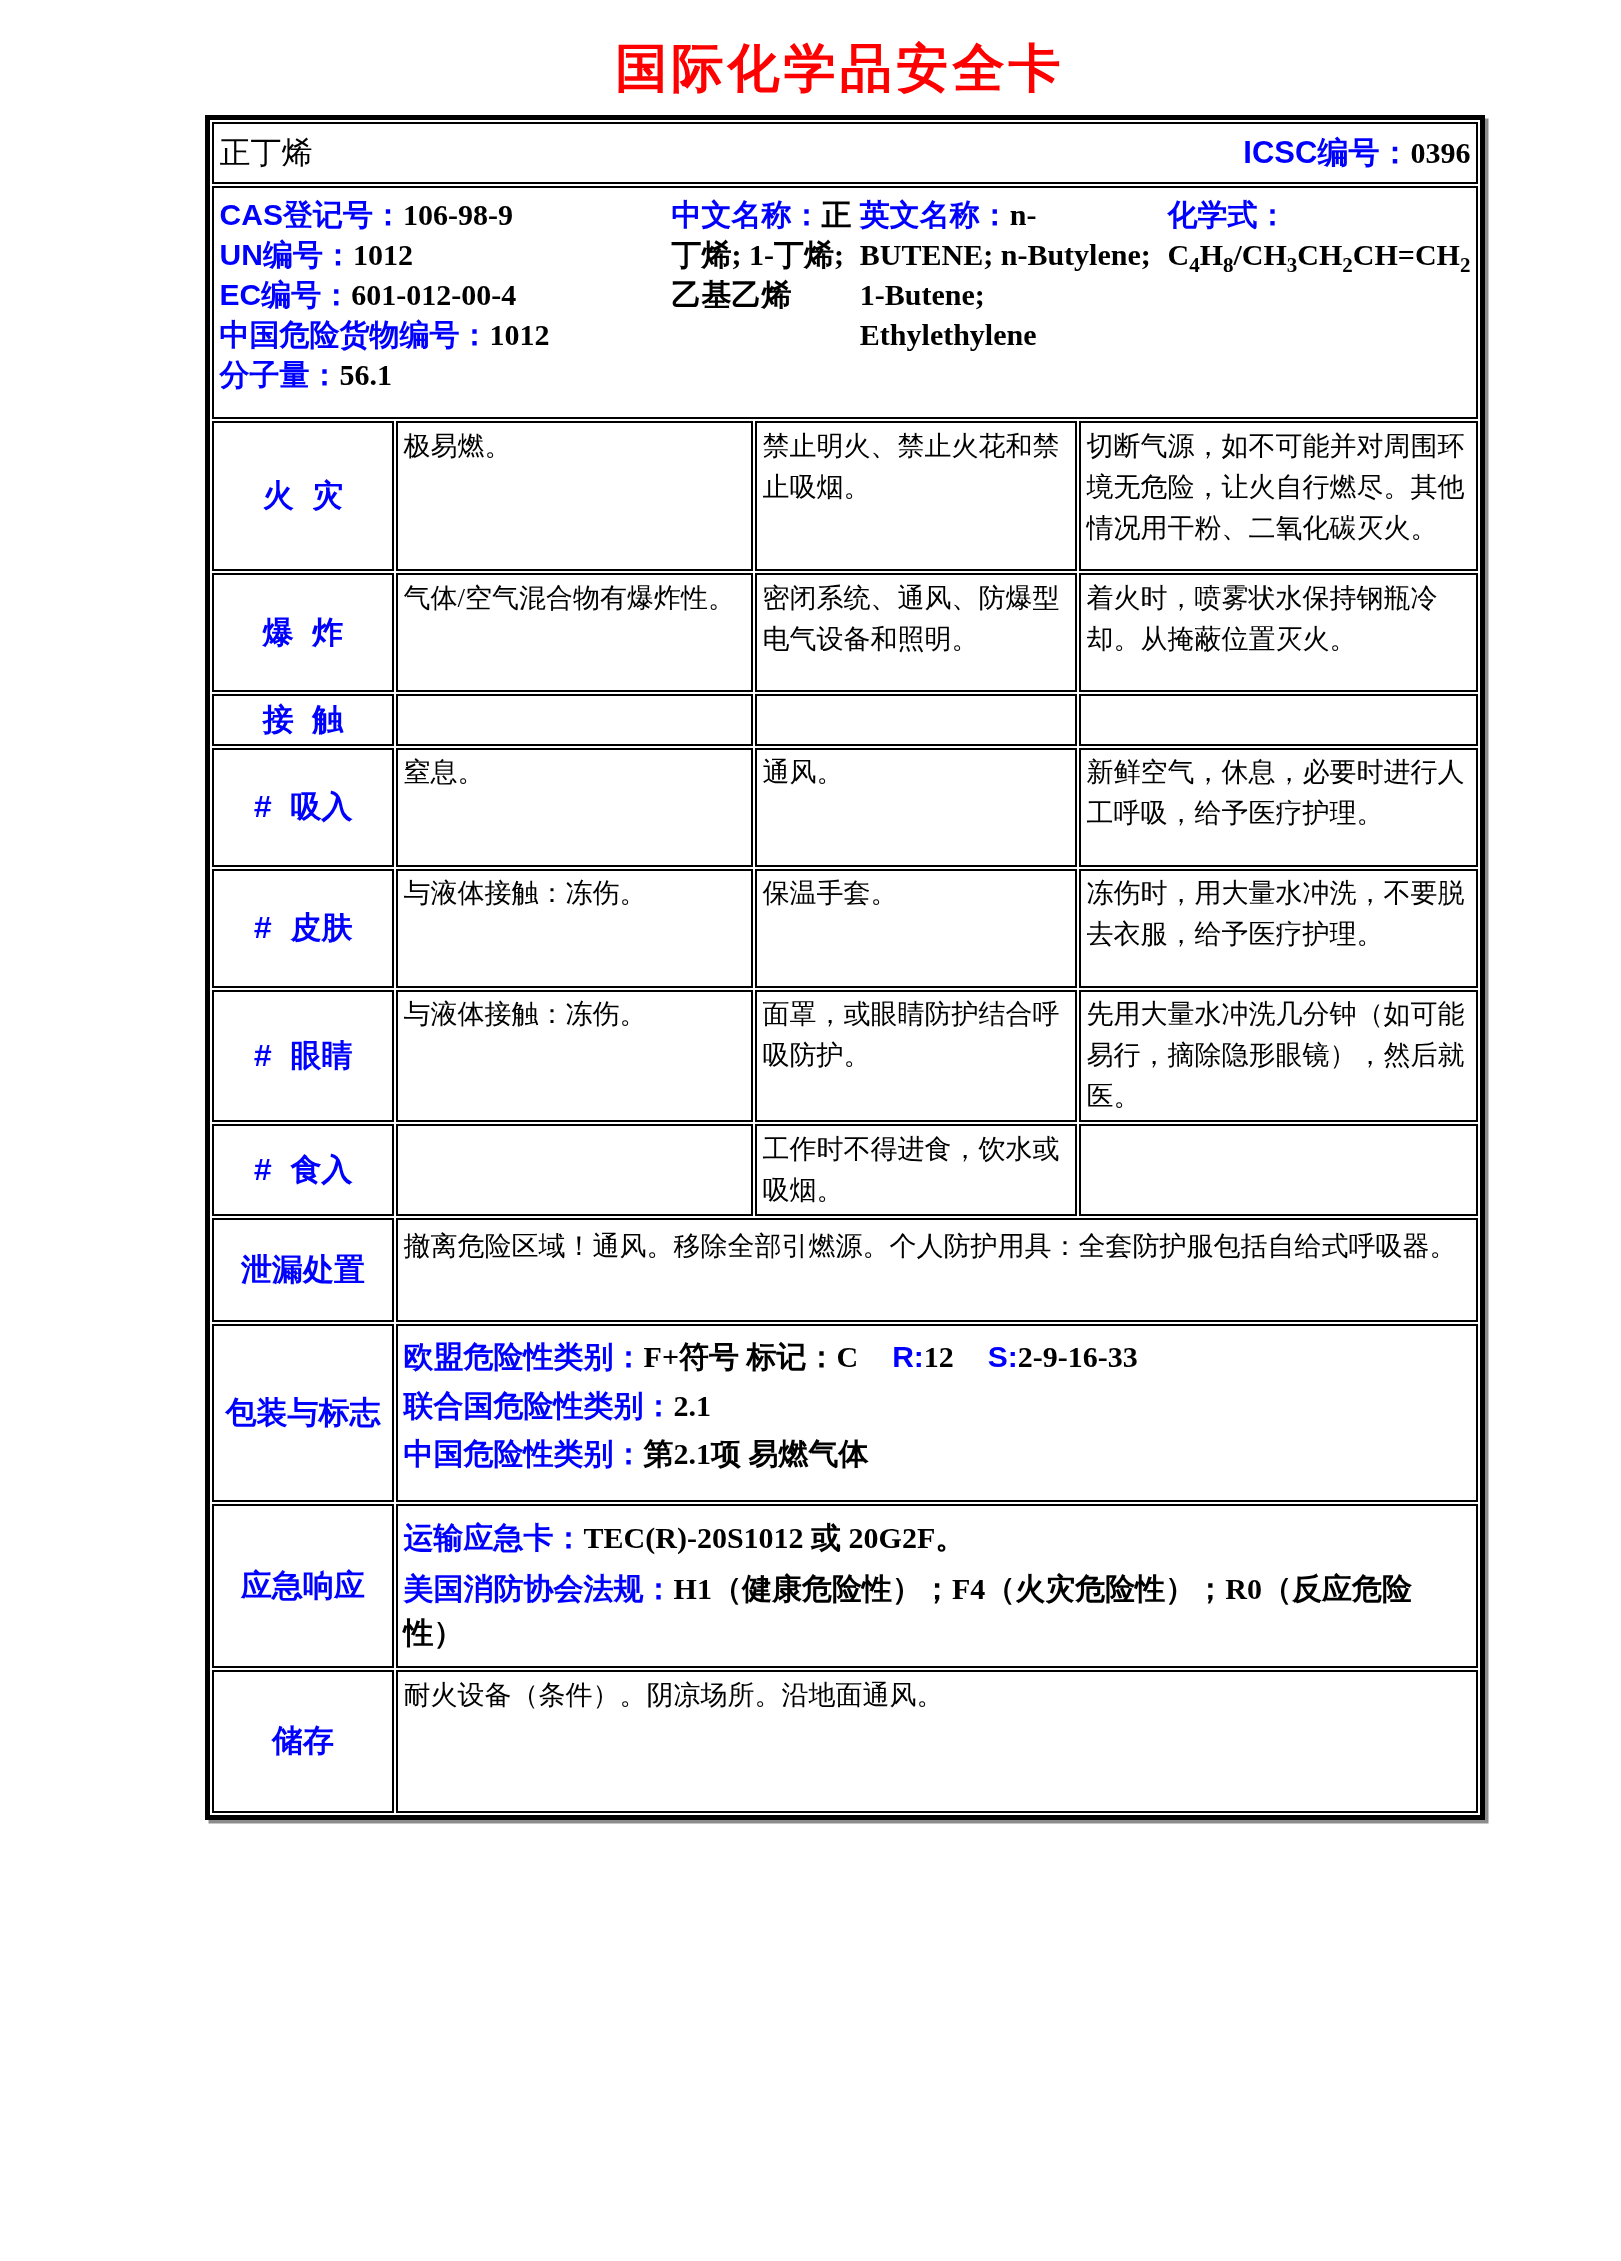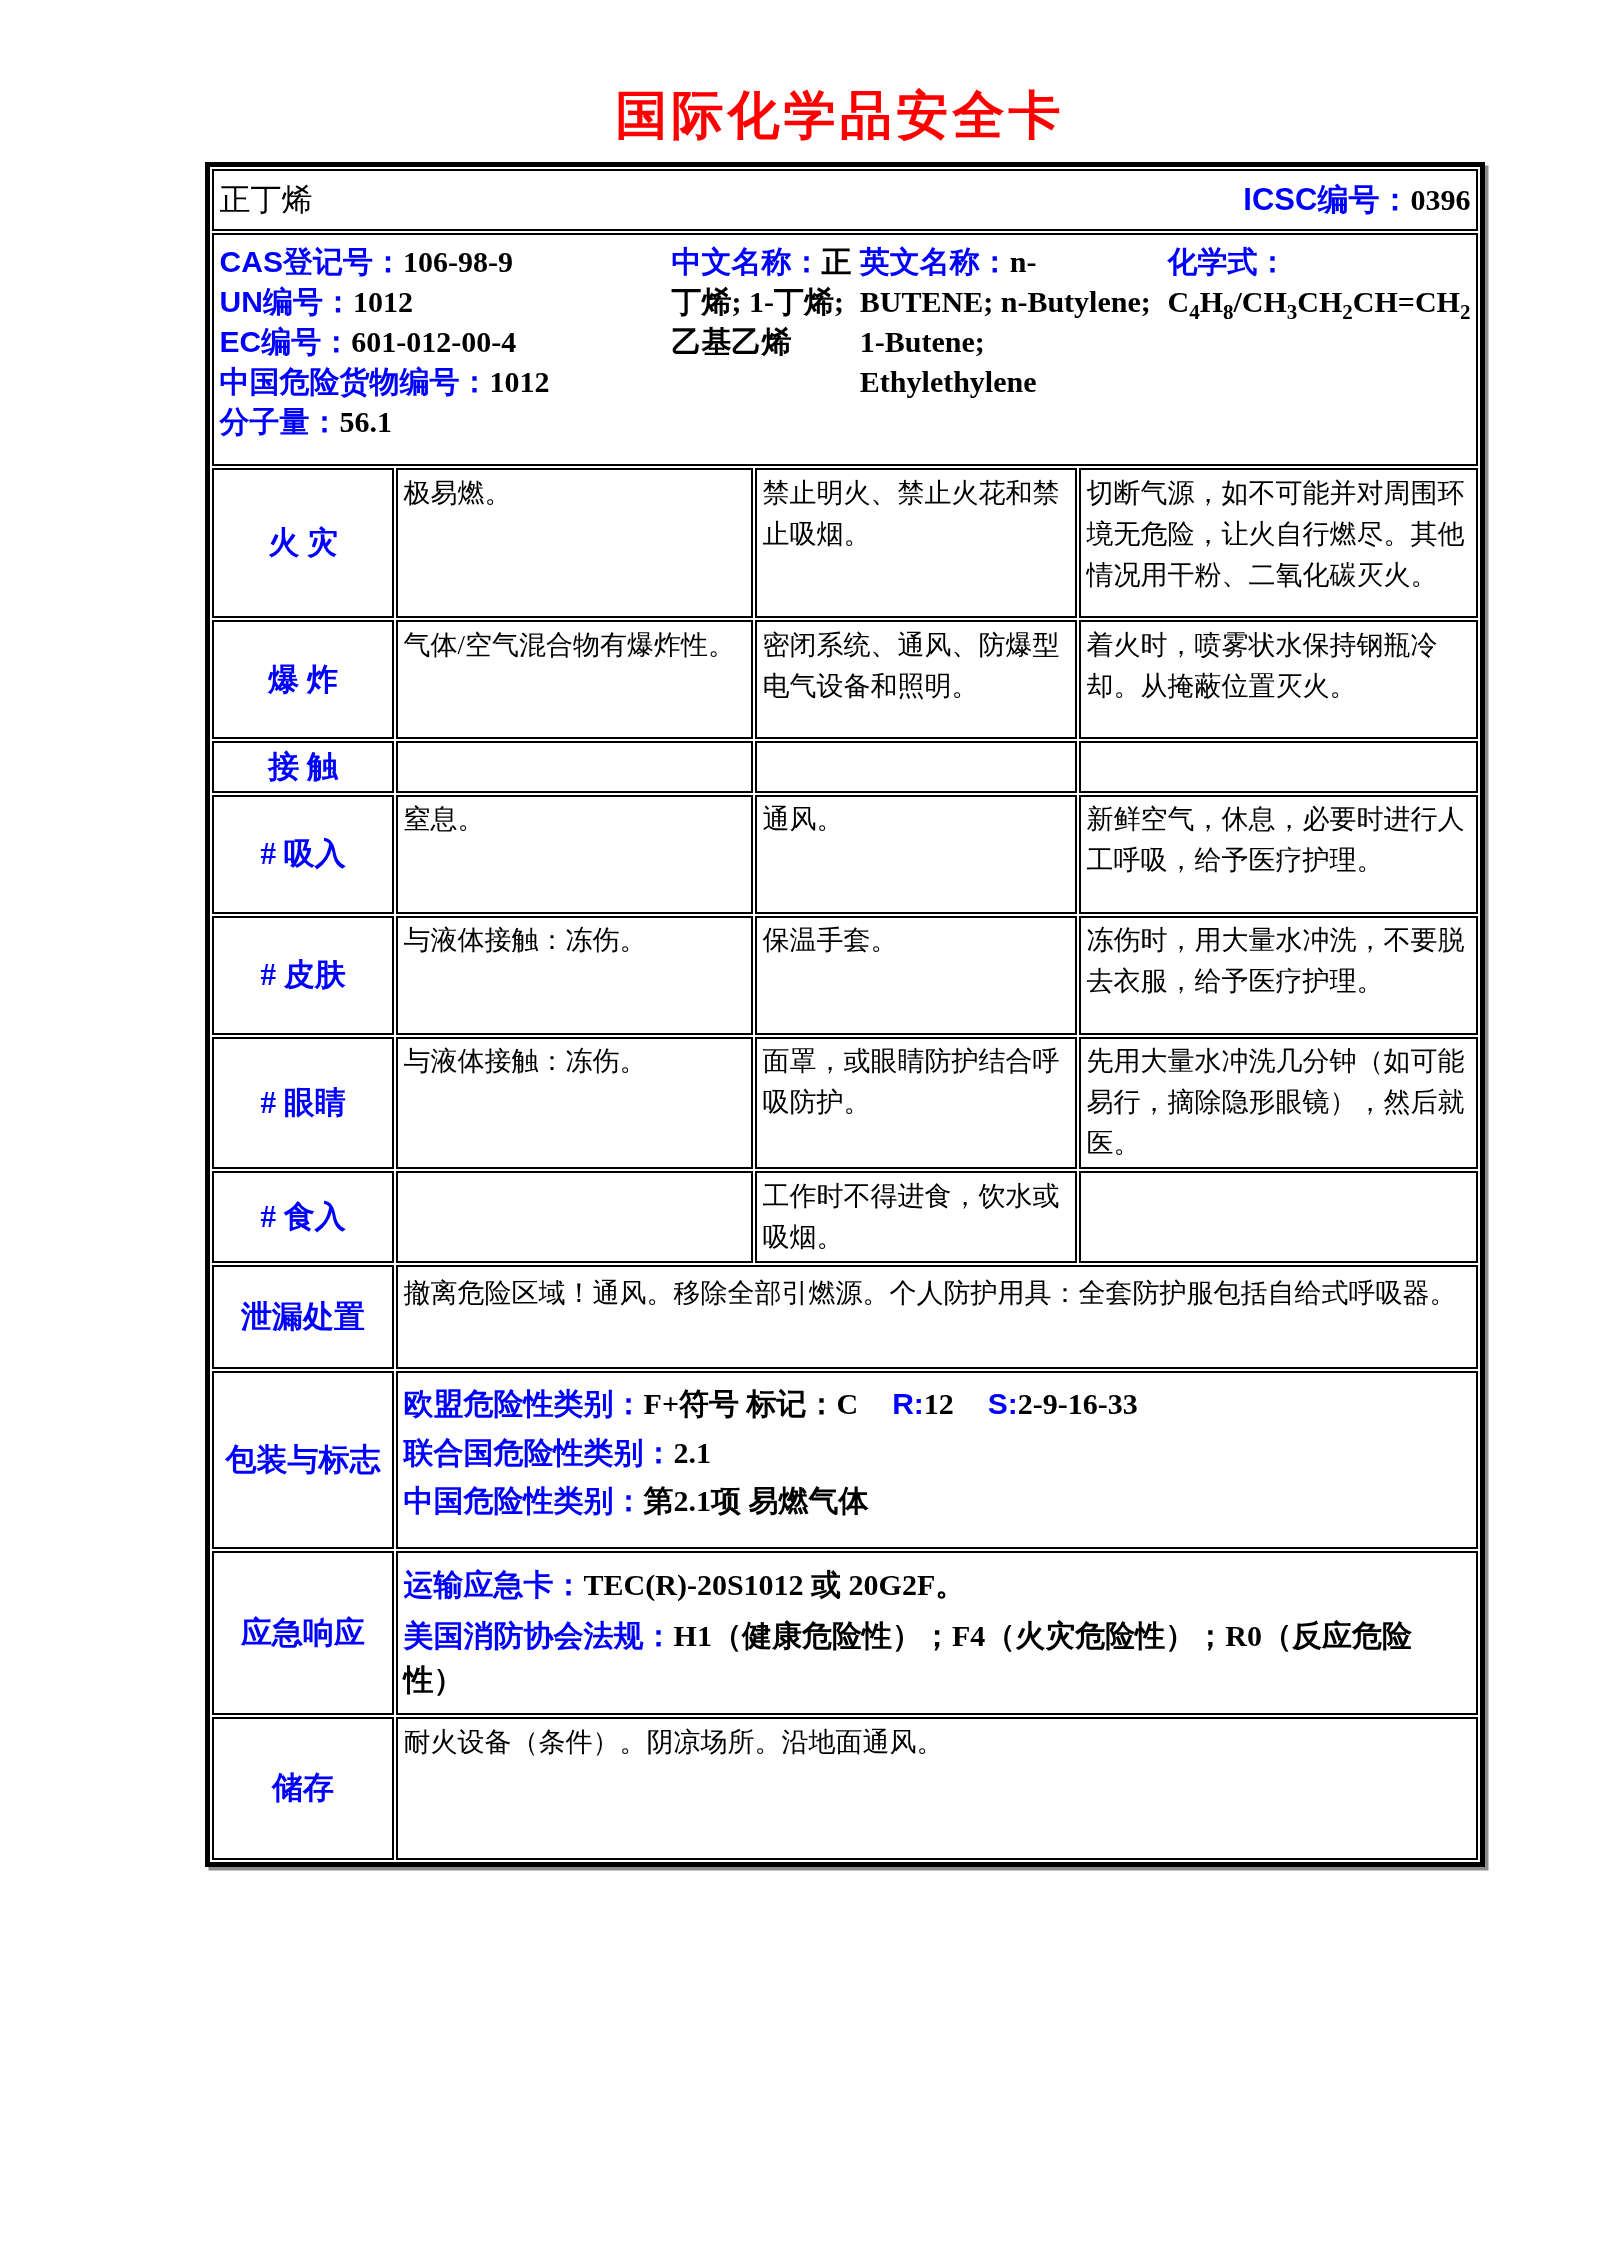--- a/index.html
+++ b/index.html
@@ -1,27 +1,27 @@
 <!DOCTYPE html>
 <html style="font-size:11.3px"><head>
 <meta charset="utf-8">
 <style>
   html,body{margin:0;padding:0;background:#ffffff;}
   .page{position:relative;width:1621px;height:1883px;background:#ffffff;
-        font-family:"Liberation Serif",serif;color:#000;margin-top:47px;}
+        font-family:"Liberation Serif",serif;color:#000;}
   .doc-title{position:absolute;left:205px;top:34px;width:1270px;text-align:center;
         font-family:"Liberation Serif",serif;font-weight:bold;font-size:52px;
         color:#ff0000;letter-spacing:4.2px;}
   table.card{position:absolute;left:205px;top:115px;width:1270px;
         border:5px solid #000;border-collapse:separate;border-spacing:2.8px;
         table-layout:fixed;background:#fff;box-shadow:3.5px 3.5px 0 rgba(0,0,0,0.45);}
   td{border:2.1px solid #000;vertical-align:top;padding:2.8px 5.6px;overflow:hidden;}
   td.type{vertical-align:middle;text-align:center;}
   .blue,.lbl{color:#0000ff;font-family:Liberation Sans, sans-serif;font-weight:bold;}
-  .typ{color:#0000ff;font-family:Liberation Serif, serif;font-weight:bold;font-size:31px;}
+  .typ{color:#0000ff;font-family:Liberation Mono, monospace;font-weight:bold;font-size:31px;}
   .hdr{color:#0000ff;font-family:"Liberation Sans",sans-serif;font-weight:bold;font-size:32px;}
   td.colhdr{vertical-align:middle;text-align:center;}
   .body-txt{font-size:27px;line-height:41px;}
   .lbl{font-size:30px;}
   .val{font-size:30px;color:#000;font-family:"Liberation Serif",serif;font-weight:bold;}
   .titlebar{display:flex;justify-content:space-between;align-items:center;height:100%;text-align:right;}
   .titlebar .substance{font-size:31px;}
   .titlebar .icsc{font-size:31px;}
   .inforow{display:flex;height:100%;}
   .info-left{width:452px;display:flex;flex-direction:column;justify-content:space-between;padding:4.2px 0;}

